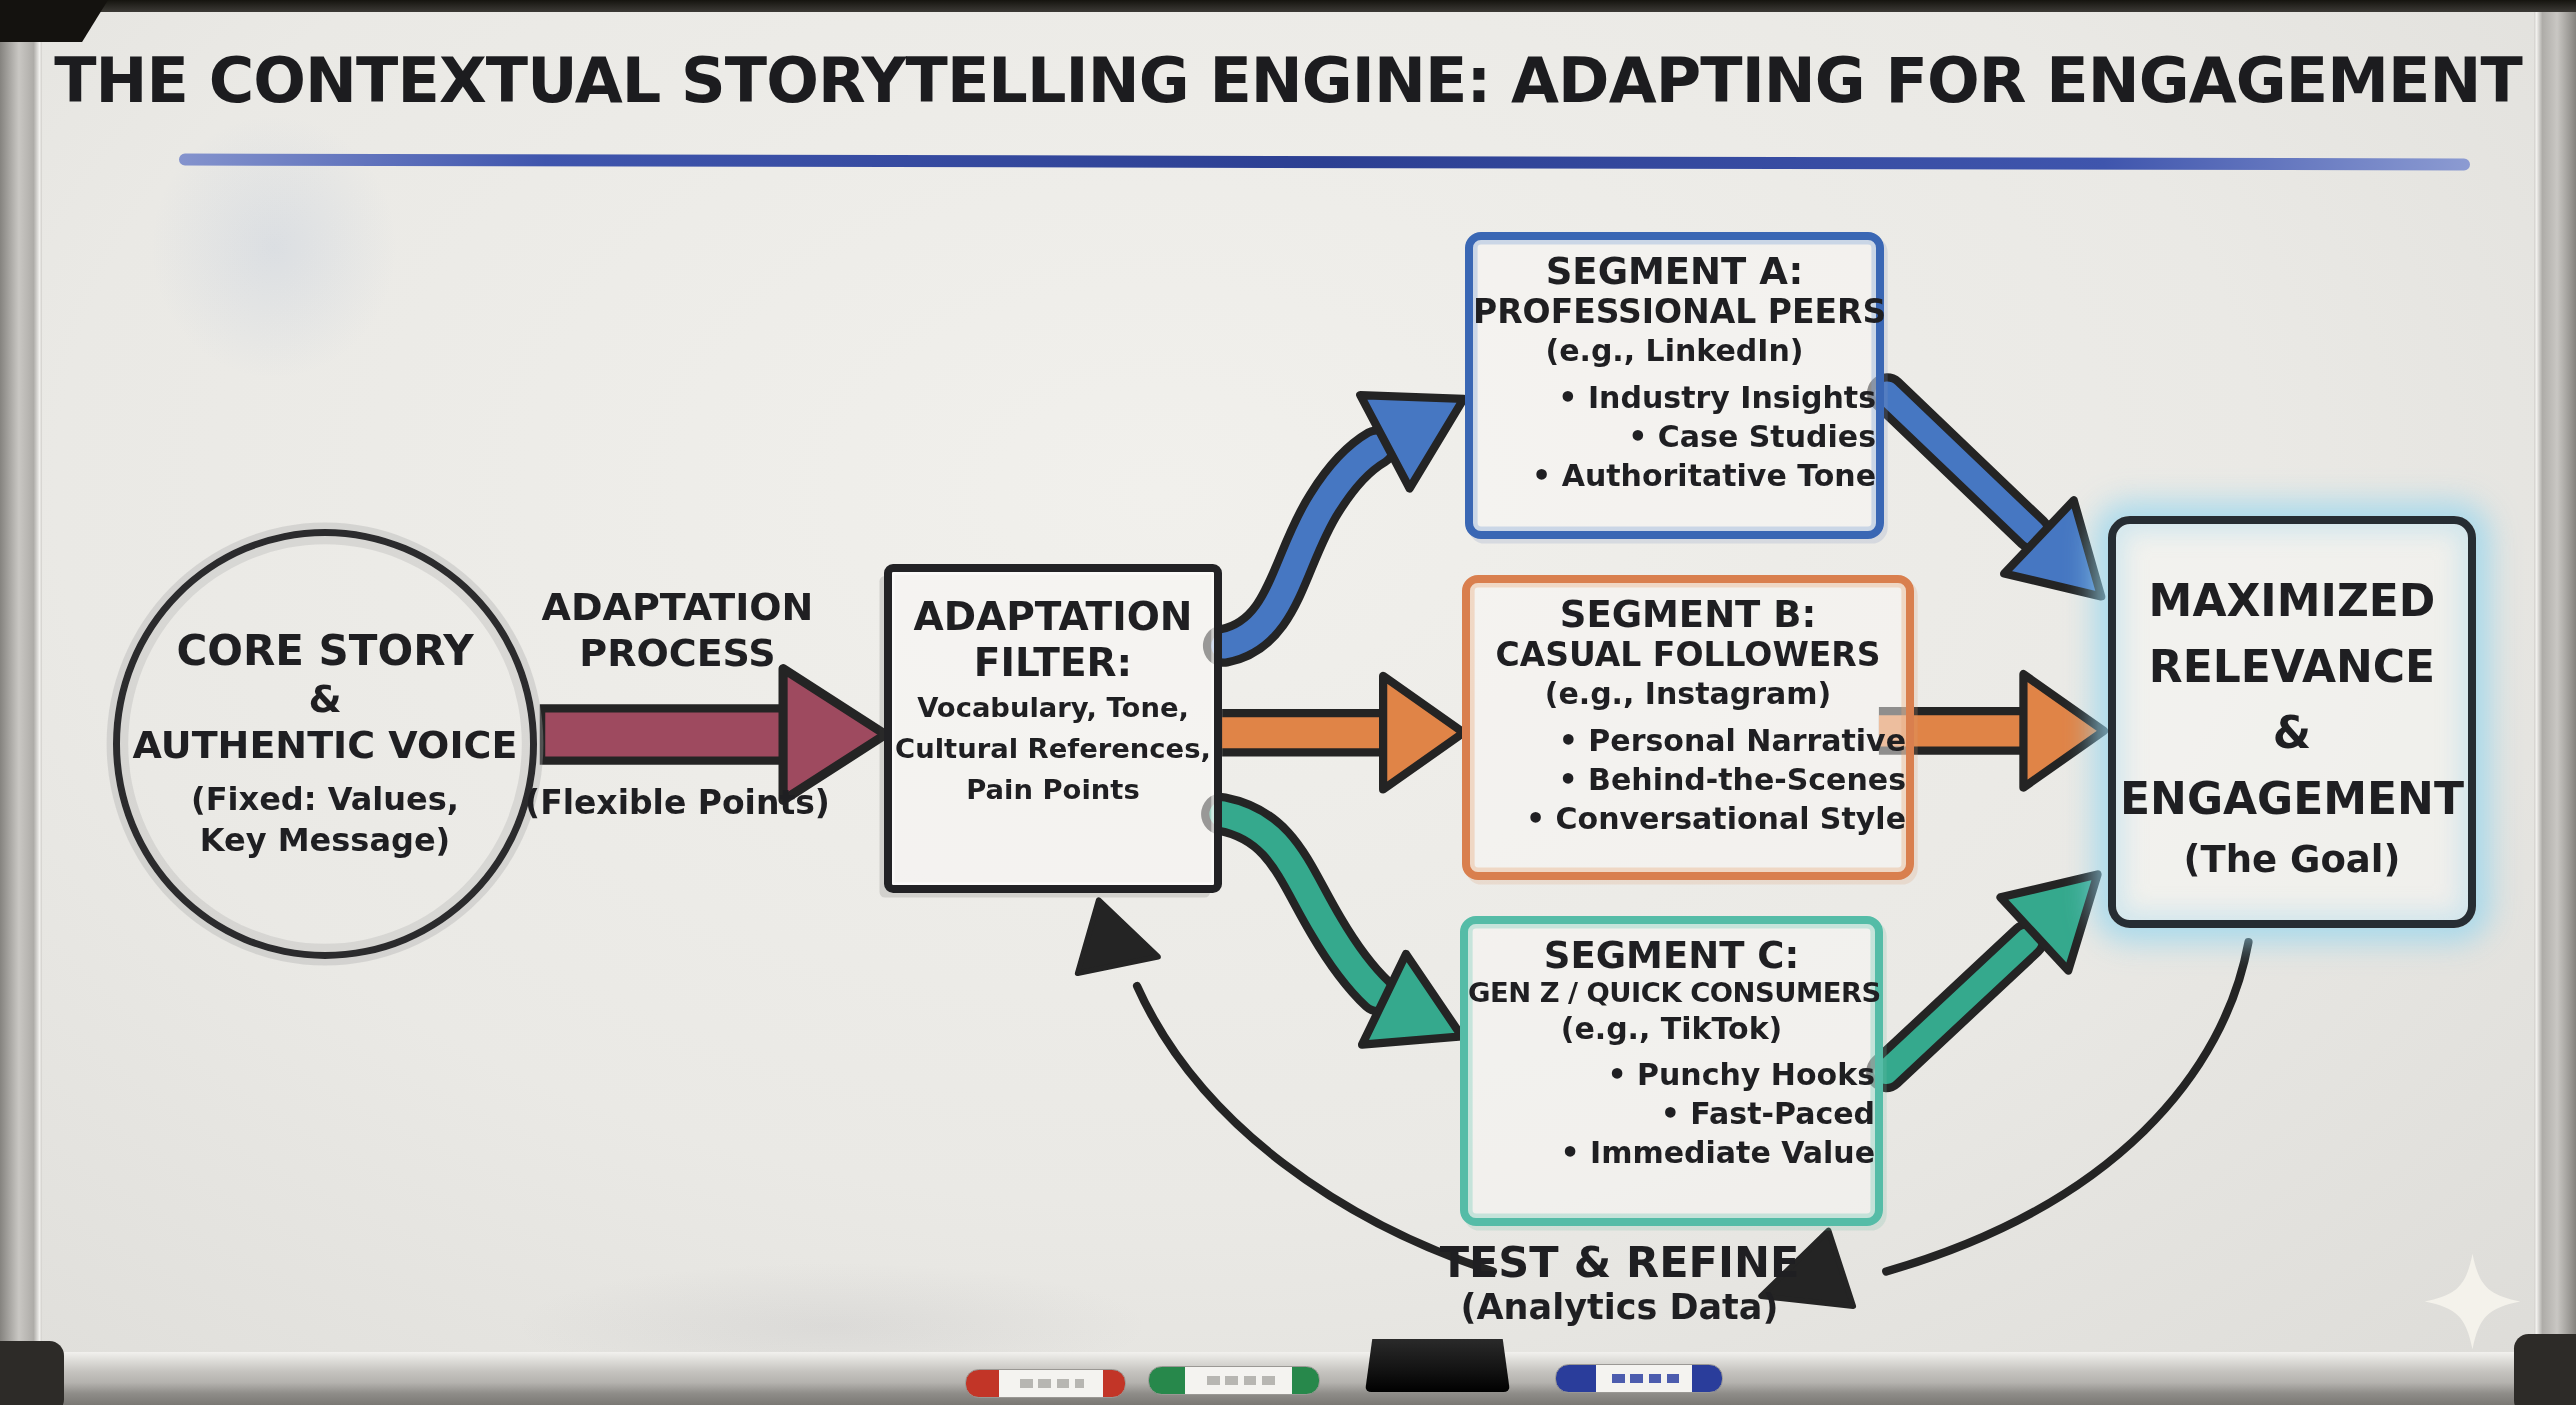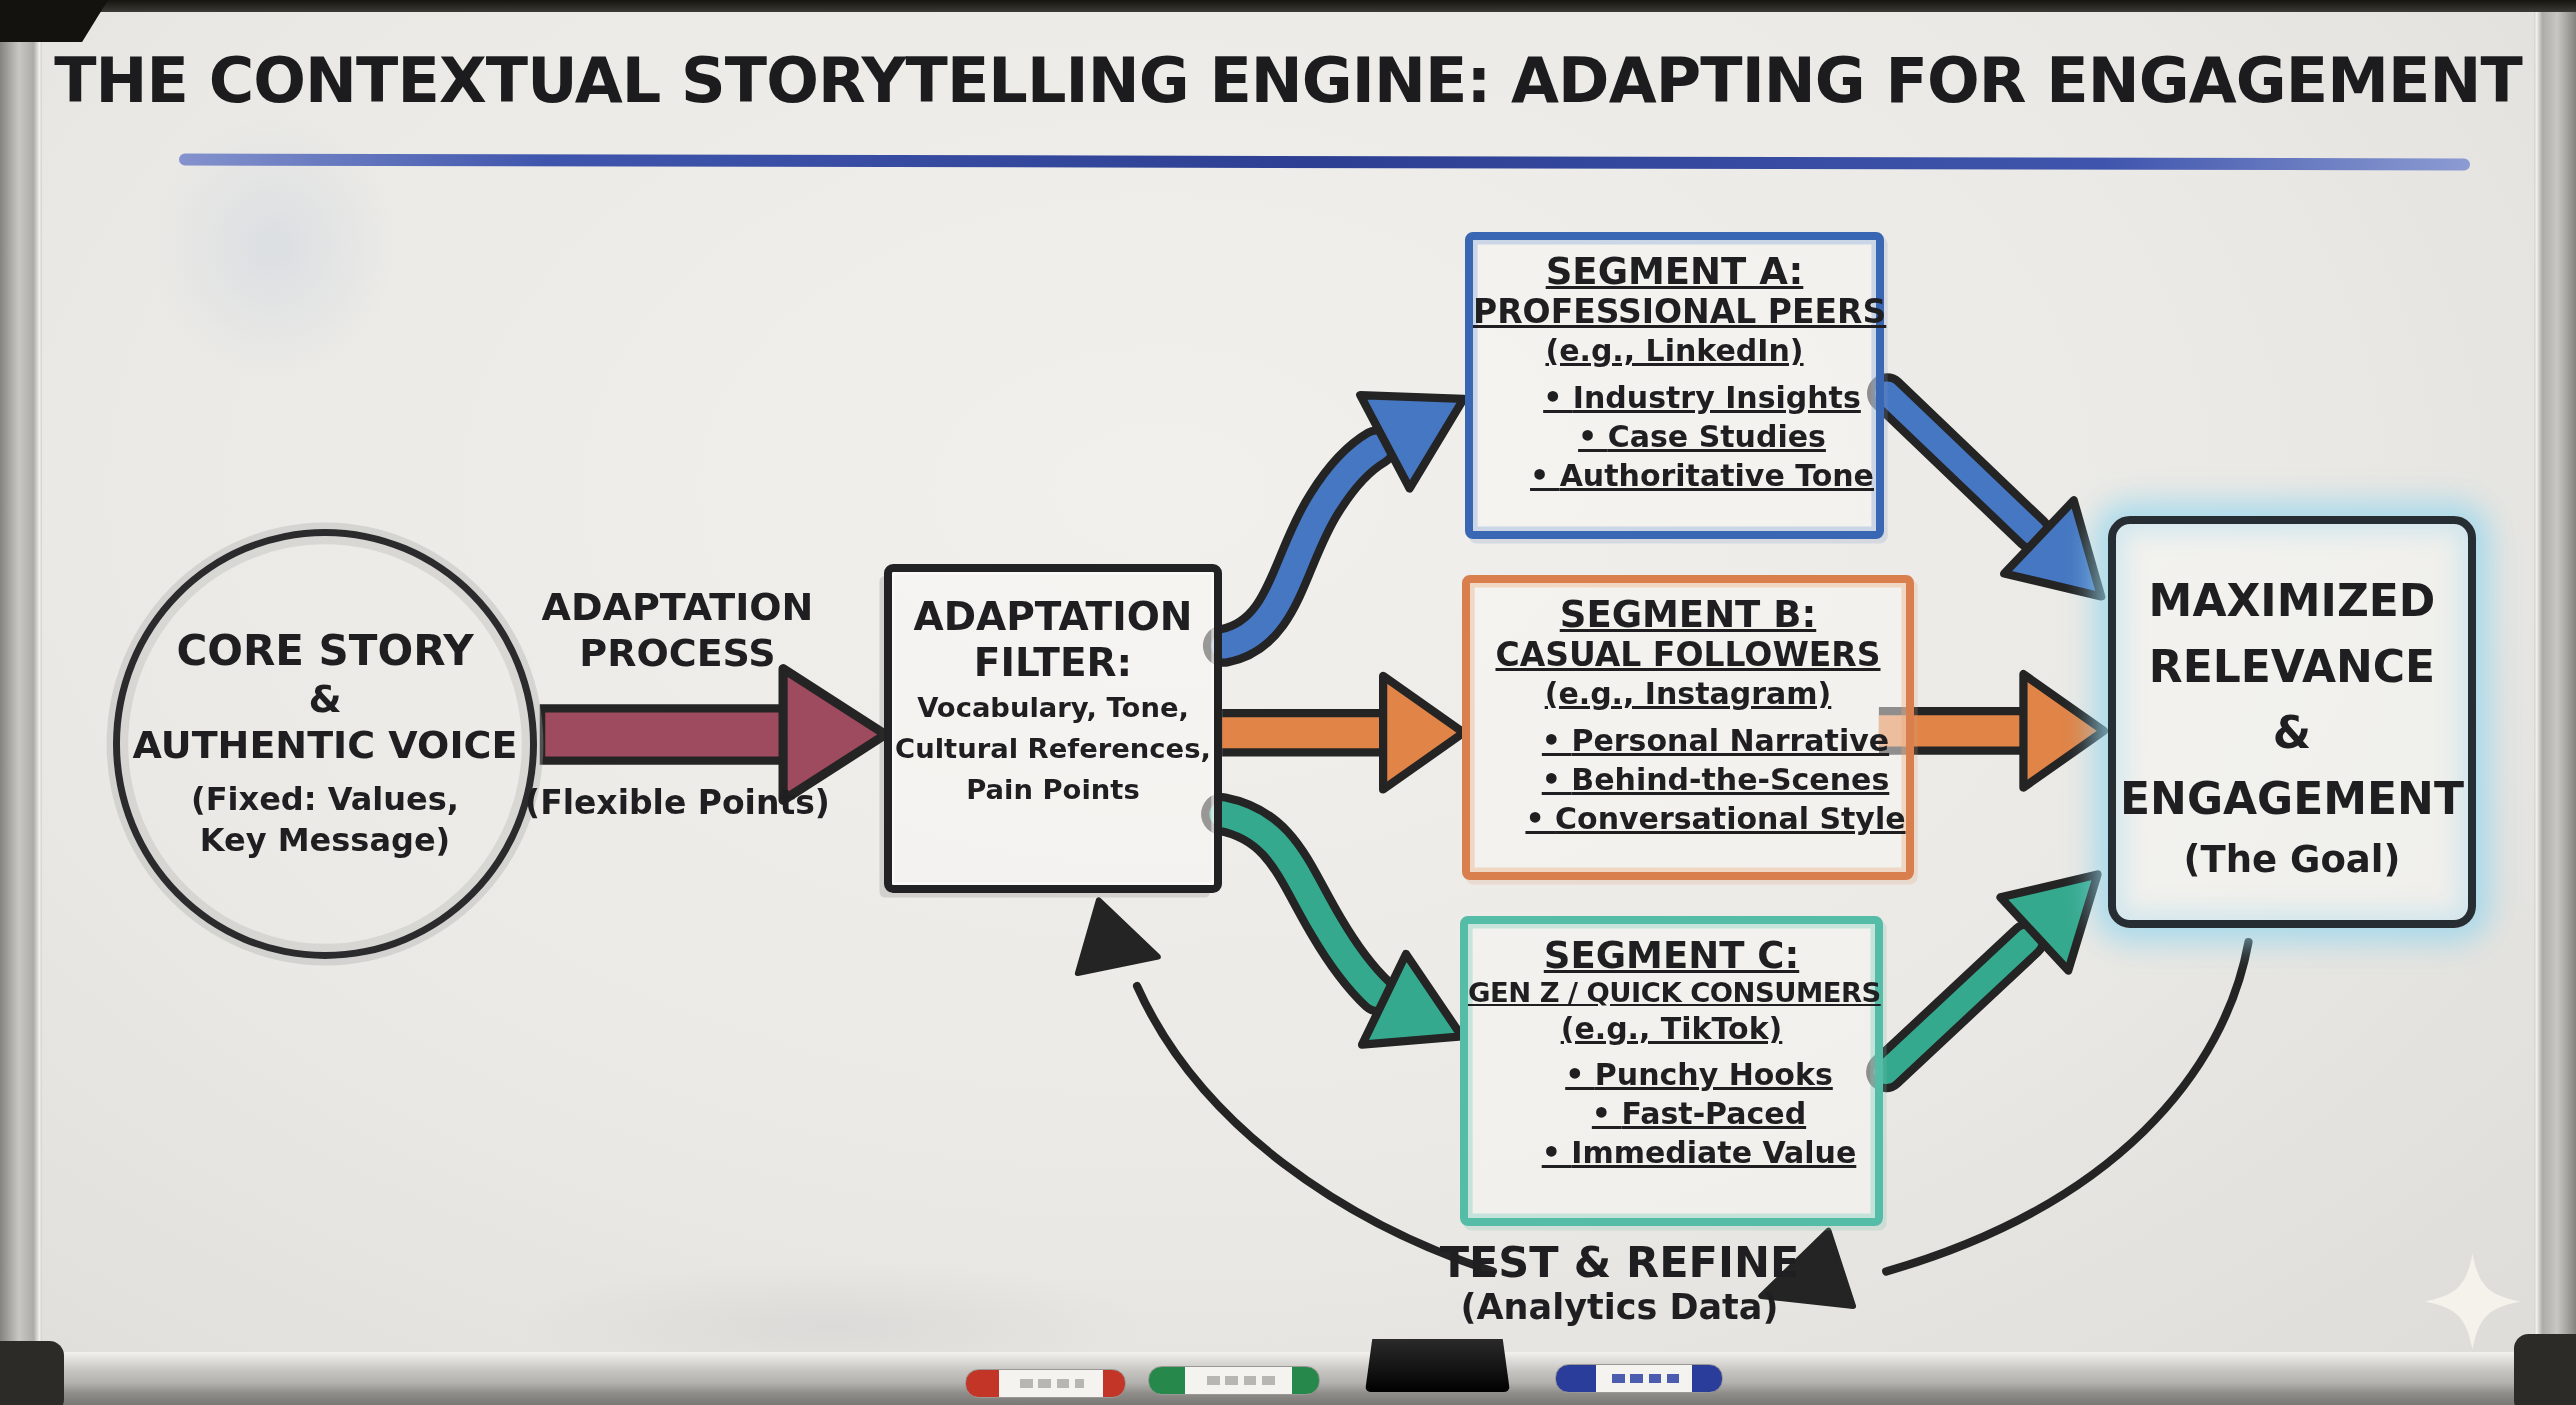--- a/index.html
+++ b/index.html
@@ -71,32 +71,32 @@
     font-weight:bold; z-index:3; }
 
   
   .filter-box { left:884px; top:564px; width:338px; height:329px; border:8.2px solid #222225;
     border-radius:9.1px; background:rgba(249,248,245,.55); text-align:center; padding-top:22px; z-index:3;
     box-shadow:-8.2px 8.2px 0 -3.7px rgba(70,70,70,.16), inset 0 0 0 2.7px rgba(255,255,255,.5); }
   .filter-title { font-size:39px; font-weight:bold; line-height:1.18; }
   .filter-lines { margin-top:1px; font-size:27.4px; font-weight:bold; line-height:1.5; }
 
   
-  .seg { position:absolute; border-radius:8px; text-align:center; background:rgba(249,248,245,.5); z-index:3;text-decoration:underline; }
+  .seg { position:absolute; border-radius:16px; text-align:center; background:rgba(249,248,245,.5); z-index:3; }
   .seg-a { left:1465px; top:232px; width:419px; height:307px; border:8.2px solid var(--blue_border);
     box-shadow:inset 0 0 0 4.6px rgba(125,162,215,.35), 3.7px 4.6px 0 0 rgba(130,150,190,.22); }
   .seg-b { left:1462px; top:575px; width:452px; height:305px; border:8.2px solid var(--orange_border);
     box-shadow:inset 0 0 0 4.6px rgba(232,166,118,.35), 3.7px 4.6px 0 0 rgba(220,160,120,.22); }
   .seg-c { left:1460px; top:916px; width:423px; height:310px; border:8.2px solid var(--teal_border);
     box-shadow:inset 0 0 0 4.6px rgba(116,203,182,.35), 3.7px 4.6px 0 0 rgba(120,190,170,.22); }
   .seg-title { font-size:37px; font-weight:bold; line-height:1.14; margin-top:11px; }
   .seg-sub { font-size:33px; font-weight:bold; line-height:1.14; white-space:nowrap; }
   .seg-c .seg-sub { font-size:27.4px; letter-spacing:-0.5px; }
   .seg-platform { font-size:30px; font-weight:bold; margin-top:2.7px; }
-  .seg-bullets { list-style:none; text-align:center; margin:9.1px 0 0 0; padding-left:55px;
+  .seg-bullets { list-style:none; text-align:right; margin:9.1px 0 0 0; padding-left:55px;
     font-size:30px; font-weight:bold; line-height:1.3; }
   .seg-bullets li::before { content:"• "; }
 
   
   .goal-box { left:2108px; top:516px; width:368px; height:412px; border:8.2px solid #262d33;
     border-radius:22px; background:rgba(247,247,244,.6); z-index:3;
     box-shadow:0 0 27.4px 14.6px rgba(151,213,238,.75), inset 0 0 22px 9.1px rgba(151,213,238,.35);
     display:flex; flex-direction:column; align-items:center; justify-content:center; text-align:center; }
   .goal-line { font-size:44px; font-weight:bold; line-height:1.27;margin-top:10px; }
   .goal-sub { font-size:37px; font-weight:bold; margin-top:11px; }

